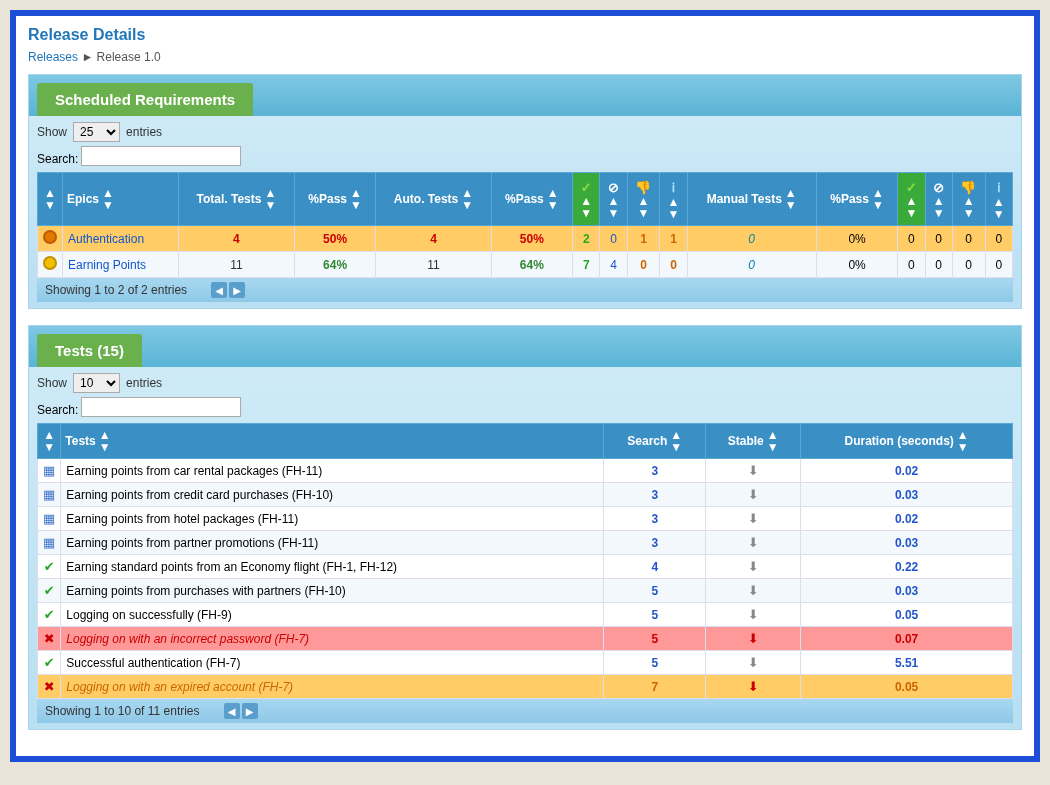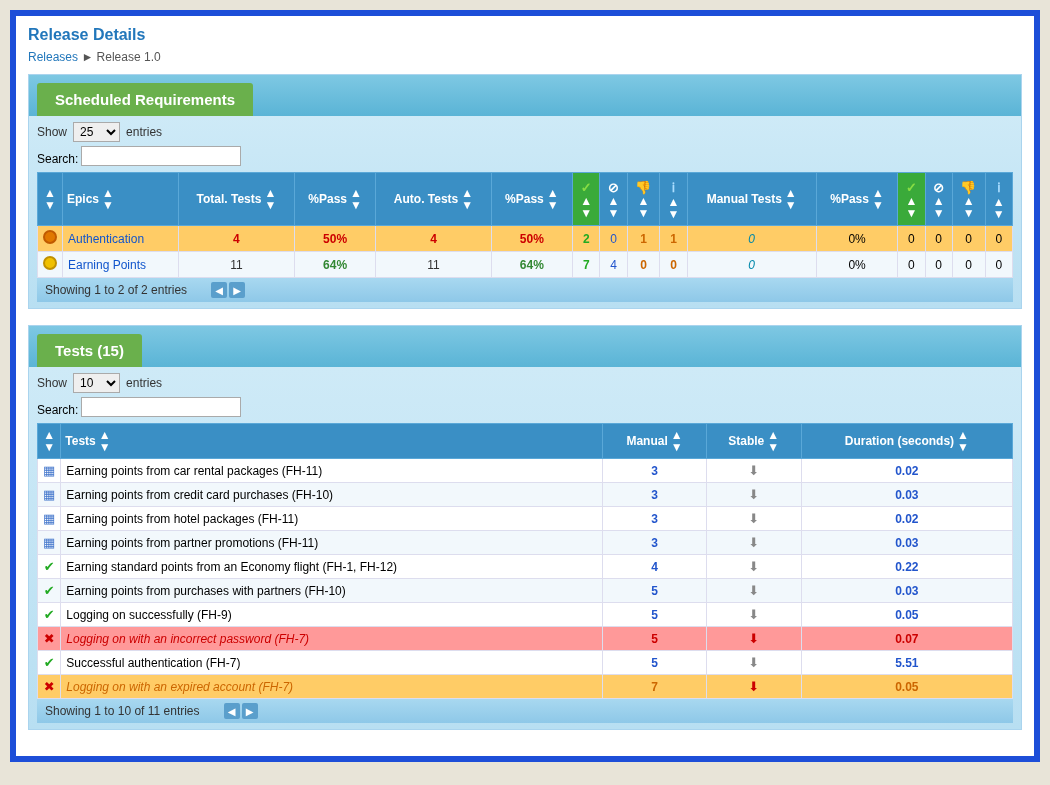--- a/index.html
+++ b/index.html
@@ -412,21 +412,21 @@
               <div class="th-content left">
                 <span>Tests</span>
                 <div class="sort-arrows">
                     <span>▲</span>
                     <span>▼</span>
                   </div>
               </div>
             </th>
             <th>
               <div class="th-content">
-                <span>Manual</span>
+                <span>Search</span>
                 <div class="sort-arrows">
                     <span>▲</span>
                     <span style="color:#fff;">▼</span>
                   </div>
               </div>
             </th>
             <th>
               <div class="th-content">
                 <span>Stable</span>
                 <div class="sort-arrows">

